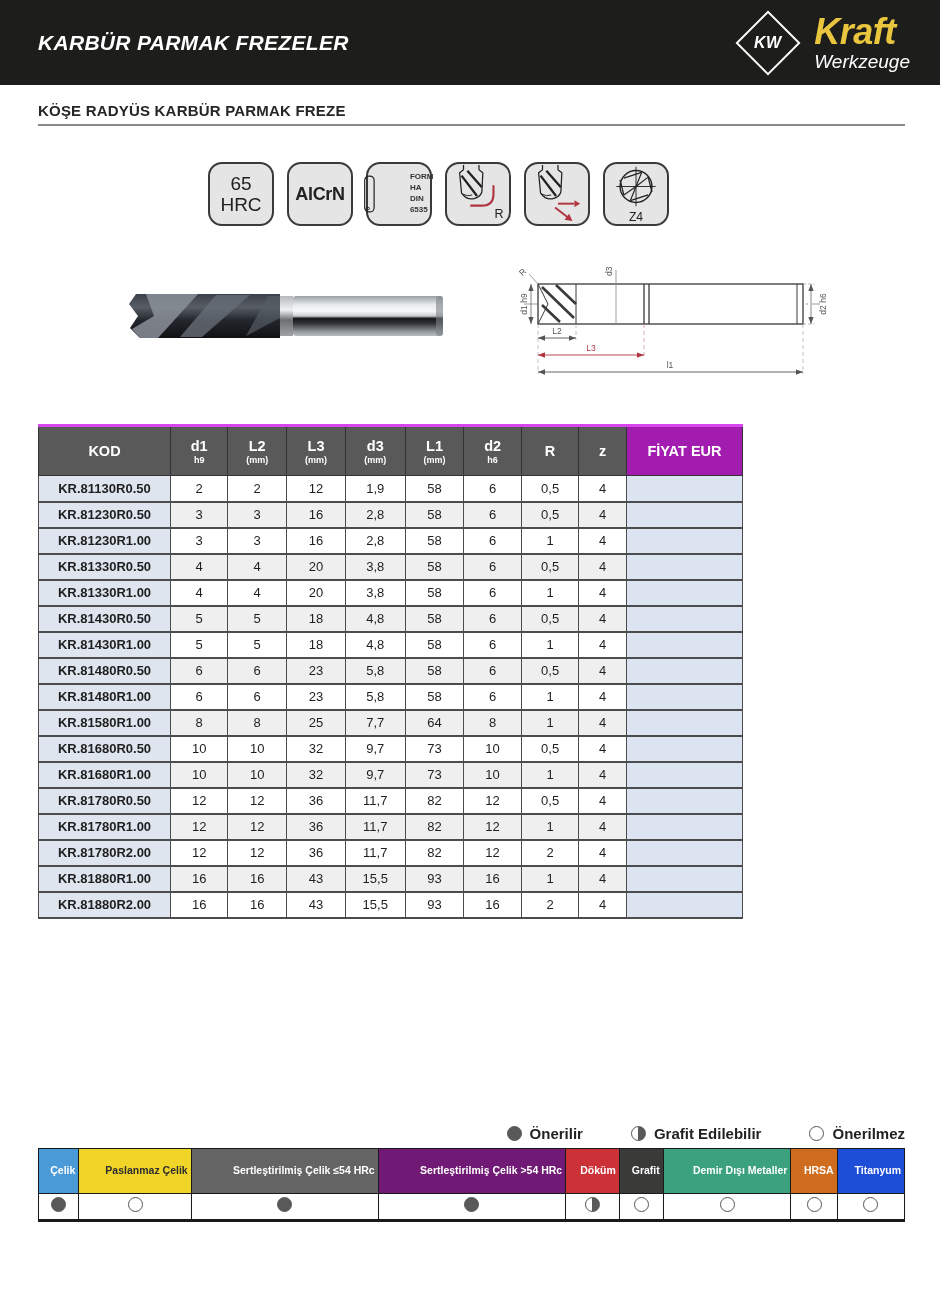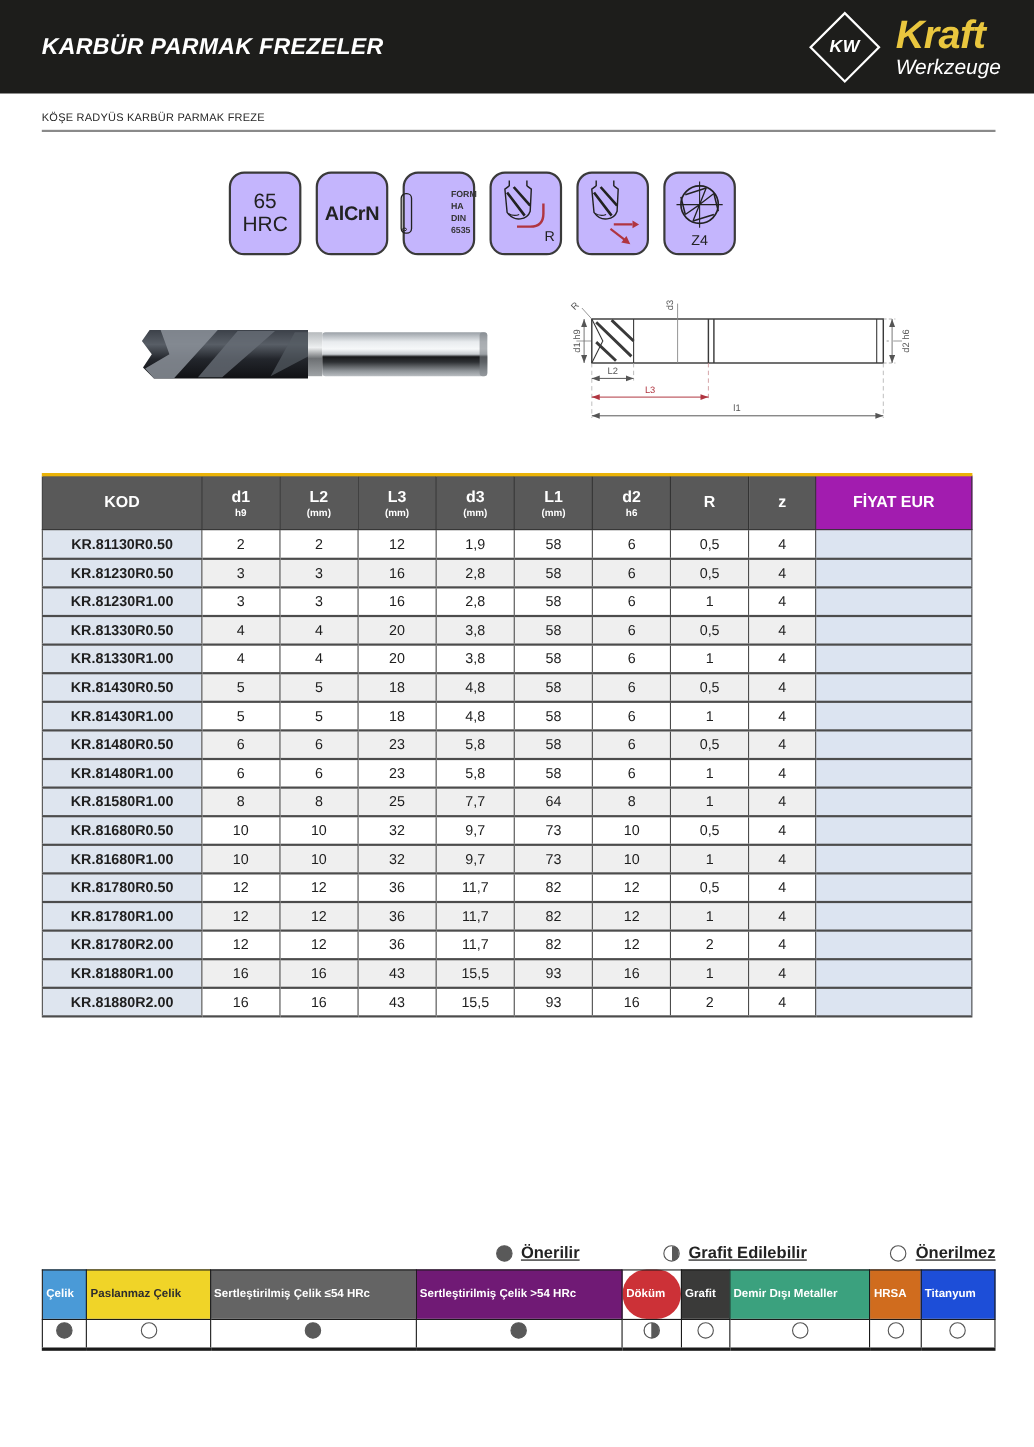--- a/index.html
+++ b/index.html
@@ -12,58 +12,58 @@
   .logo { display:flex; align-items:center; gap:12px; }
   .diamond-wrap { width:68px; height:68px; display:flex; align-items:center; justify-content:center; }
   .diamond { width:46px; height:46px; border:2.5px solid #fff; transform:rotate(45deg); display:flex; align-items:center; justify-content:center; }
   .diamond span { transform:rotate(-45deg); color:#fff; font-weight:bold; font-size:16px; letter-spacing:.5px; }
   .logo-text { display:flex; flex-direction:column; line-height:1; }
   .logo-kraft { color:#e9c63e; font-size:36px; font-weight:bold; letter-spacing:-.5px; }
   .logo-sub { color:#fff; font-size:19px; margin-top:2px; }
 
   
   .section { margin:0 35px 0 38px; padding-top:17px; }
-  .section-title { font-size:10px; font-weight:normal; color:#262626; letter-spacing:.2px; padding-bottom:5px; border-bottom:2px solid #8a8a8a; }
+  .section-title { font-size:15px; font-weight:bold; color:#262626; letter-spacing:.2px; padding-bottom:5px; border-bottom:2px solid #8a8a8a; }
 
   
   .badges { display:flex; gap:13px; margin:36px 0 0 208px; }
-  .badge { width:66px; height:76px; background:#c4b5fd; border:2px solid #3a3a3a; border-radius:14px; display:flex; align-items:center; justify-content:center; flex-direction:column; color:#222; }
+  .badge { width:66px; height:64px; background:#e5e5e5; border:2px solid #3a3a3a; border-radius:14px; display:flex; align-items:center; justify-content:center; flex-direction:column; color:#222; }
   .badge .big { font-size:19px; line-height:1.12; text-align:center; }
   .badge .bold { font-weight:bold; font-size:18px; letter-spacing:-.3px; }
   .badge-form-inner { display:flex; align-items:center; gap:5px; }
   .form-lines { font-size:8px; font-weight:bold; color:#333; line-height:1.35;margin-left:28px; }
   svg text { font-family:"Liberation Sans", sans-serif; }
 
   
   .visual { position:relative; height:158px; margin-top:0; }
   .product-photo { position:absolute; left:128px; top:66px; }
   .tech-drawing { position:absolute; left:498px; top:36px; }
 
   
-  .spec-table { border-collapse:collapse; margin:40px 17px 0 38px; width:846px; border-top:3px solid #eab308; }
+  .spec-table { border-collapse:collapse; margin:40px 17px 0 38px; width:705px; border-top:3px solid #d946ef; }
   .spec-table th { background:#595959; color:#fff; height:50px; border:1px solid #333; font-size:14.5px; font-weight:bold; vertical-align:middle; }
   .spec-table th.price-head { background:#a21caf; }
   .spec-table .h-sub { font-size:9px; font-weight:bold; margin-top:1px; }
   .spec-table td { height:26px; border:1px solid #4c4c4c; border-bottom-width:2px; text-align:center; font-size:13px; color:#1e1e1e; }
   .spec-table tr:nth-child(even) td { background:#efefef; }
   .spec-table tr:nth-child(odd) td { background:#fff; }
   .spec-table td.kod { background:#dee5ef !important; font-weight:bold; font-size:13px; }
   .spec-table td.fiyat { background:#dce4f1 !important; }
 
   
-  .legend { display:flex; justify-content:flex-end; align-items:flex-start; gap:76px; margin:206px 35px 0 38px;text-decoration:underline; }
+  .legend { display:flex; justify-content:flex-end; align-items:flex-start; gap:48px; margin:206px 35px 0 38px; }
   .legend-item { display:flex; align-items:center; gap:8px; font-size:15px; font-weight:bold; color:#222; }
   .dot { display:inline-block; width:15px; height:15px; border-radius:50%; border:1.6px solid #555; }
   .dot.filled { background:#595959; border-color:#595959; }
   .dot.empty  { background:#fff; }
   .dot.half   { background:linear-gradient(90deg,#fff 0 50%,#595959 50% 100%); }
 
   
   .materials-table { border-collapse:collapse; margin:6px 35px 0 38px; width:867px; }
-  .materials-table th { height:45px; border:1px solid #1a1a1a; font-size:10.5px; font-weight:bold; line-height:1.25; text-align:left; vertical-align:middle; padding:2px 3px; }
+  .materials-table th { height:45px; border:1px solid #1a1a1a; font-size:10.5px; font-weight:bold; line-height:1.25; text-align:right; vertical-align:middle; padding:2px 3px; }
   .materials-table td { height:27px; border:1px solid #1a1a1a; border-bottom:3px solid #1a1a1a; background:#fff; text-align:center; vertical-align:middle; }
 </style>
 </head>
 <body>
 
 <div class="page">
 
   <header class="topbar">
     <h1 class="page-title">KARBÜR PARMAK FREZELER</h1>
     <div class="logo">
@@ -507,21 +507,21 @@
       </div>
     </div>
 
   <table class="materials-table">
     <thead>
         <tr id="mat-head">
           <th style="background: rgb(74, 154, 215); color: rgb(255, 255, 255);">Çelik</th>
           <th style="background: rgb(240, 212, 40); color: rgb(45, 45, 45);">Paslanmaz Çelik</th>
           <th style="background: rgb(100, 100, 100); color: rgb(255, 255, 255);">Sertleştirilmiş Çelik ≤54 HRc</th>
           <th style="background: #701a75; color: rgb(255, 255, 255);">Sertleştirilmiş Çelik &gt;54 HRc</th>
-          <th style="background: rgb(204, 49, 55); color: rgb(255, 255, 255); border-radius: 22px;">Döküm</th>
+          <th style="background: rgb(204, 49, 55); color: rgb(255, 255, 255);">Döküm</th>
           <th style="background: rgb(58, 58, 57); color: rgb(255, 255, 255);">Grafit</th>
           <th style="background: rgb(59, 161, 126); color: rgb(255, 255, 255);">Demir Dışı Metaller</th>
           <th style="background: rgb(208, 108, 30); color: rgb(255, 255, 255);">HRSA</th>
           <th style="background: #1d4ed8; color: rgb(255, 255, 255); margin-top: 48px;">Titanyum</th>
         </tr>
       </thead>
     <tbody>
         <tr id="mat-dots">
           <td><span class="dot filled"></span></td>
           <td><span class="dot empty"></span></td>

